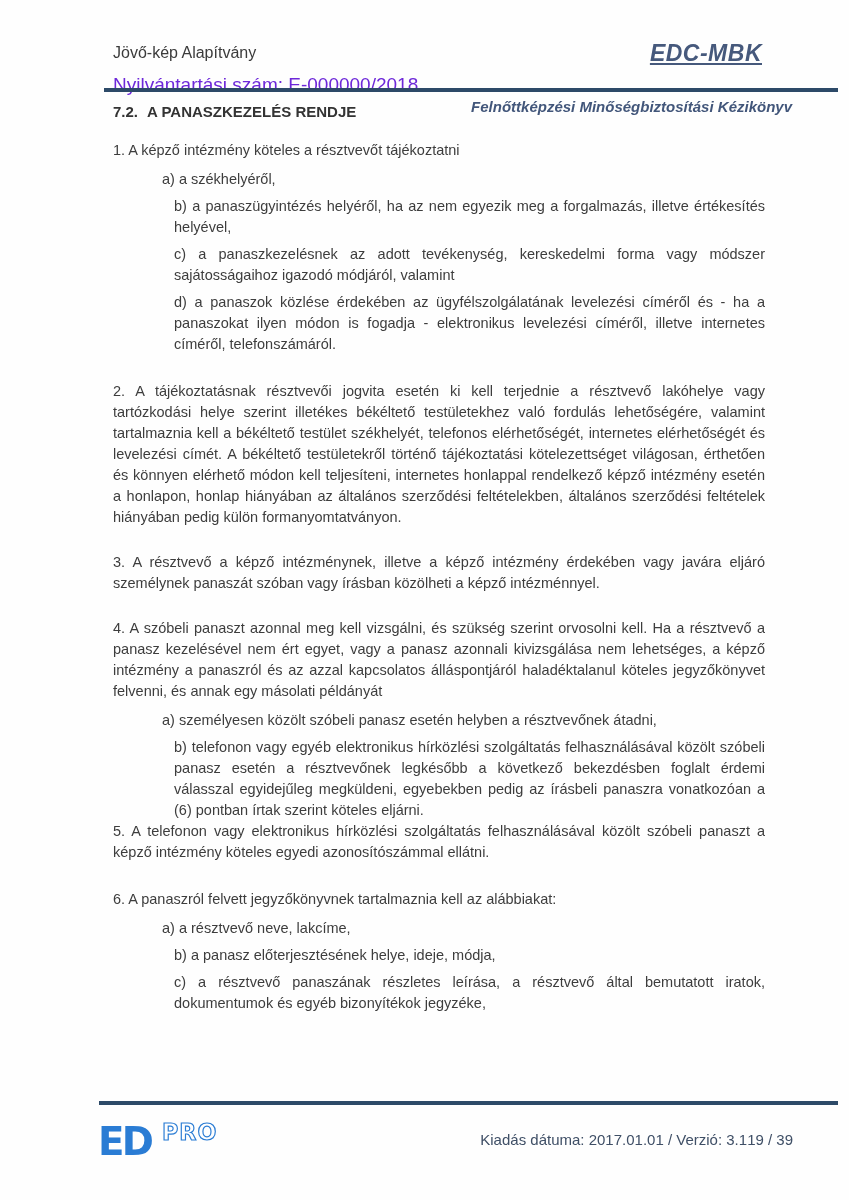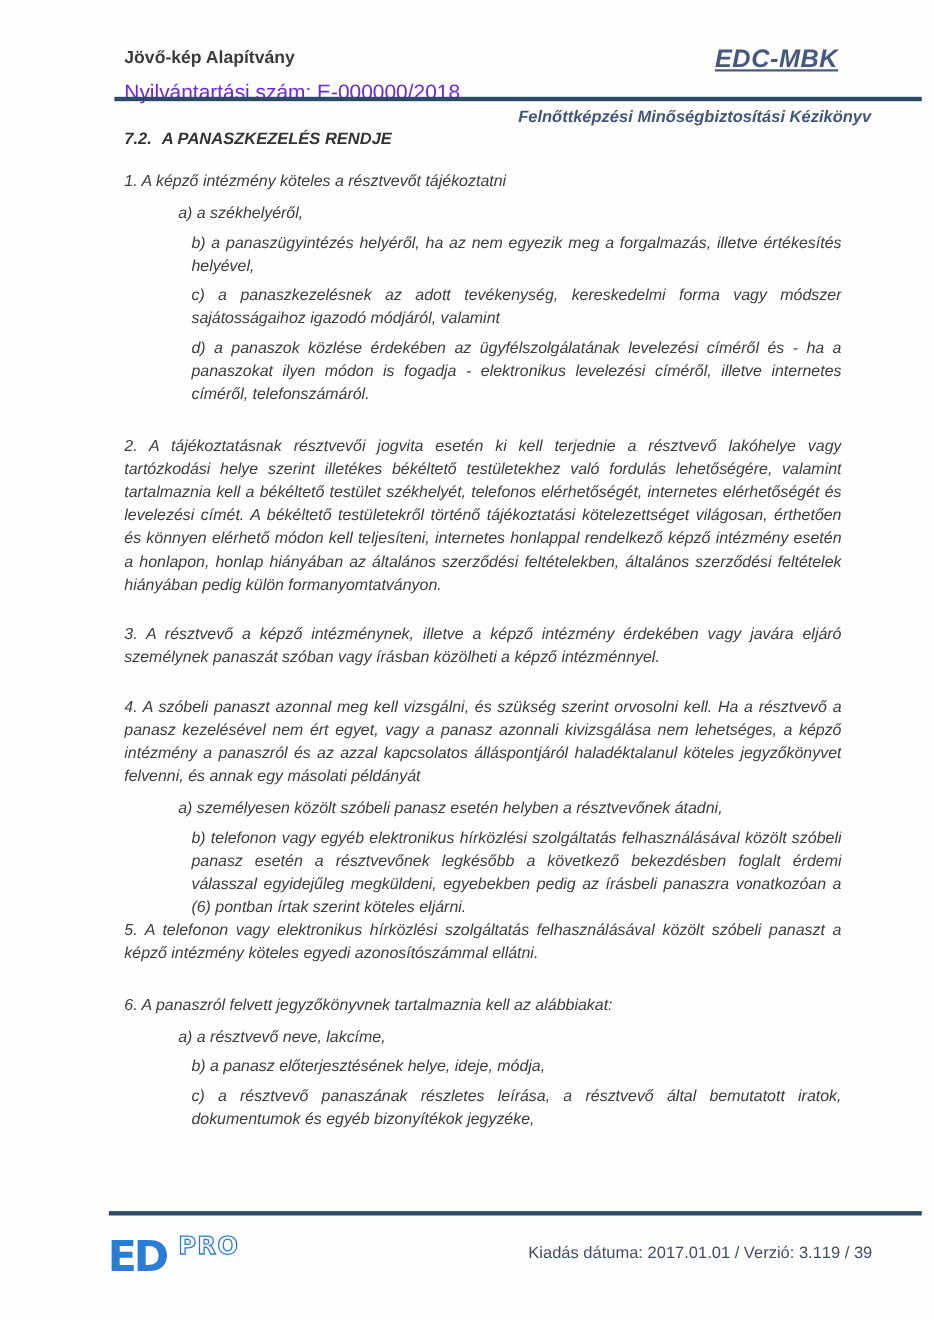--- a/index.html
+++ b/index.html
@@ -9,21 +9,21 @@
     height: 1200px;
     background: #fefefe;
     font-family: "Liberation Sans", sans-serif;
     color: #3d3d3d;
     overflow: hidden;
   }
 
   
   .org-name {
     position: absolute; left: 113px; top: 44px;
-    font-size: 16px; font-weight: bold; color: #3b3b3b;
+    font-size: 16px; font-weight: normal; color: #3b3b3b;
   }
   .reg-number {
     position: absolute; left: 113px; top: 74px;
     font-size: 19px; color: #6d28d9;
   }
   .doc-code {
     position: absolute; right: 87px; top: 40px;
     font-size: 23px; font-weight: bold; font-style: italic;
     color: #46597c; letter-spacing: 0.5px; text-decoration: underline;
   }
@@ -32,22 +32,22 @@
     width: 734px; height: 3.5px; background: #2d4a68;
   }
   .manual-title {
     position: absolute; right: 57px; top: 98px;
     font-size: 15px; font-weight: bold; font-style: italic;
     color: #42567a;
   }
 
   
   .content {
-    position: absolute; left: 113px; top: 118px;
-    width: 652px; height: 975px; overflow: hidden; font-style: italic;
+    position: absolute; left: 113px; top: 103px;
+    width: 652px; height: 975px; overflow: hidden;
   }
   .section-title {
     font-size: 15px; font-weight: bold; color: #333333;
     margin: 0 0 20px 0;
   }
   .section-title .sec-label { margin-left: 9px; }
 
   .para { font-size: 14.5px; line-height: 21px; text-align: justify; }
   .para p { margin: 0; }
   .pb2 { margin-top: 26px; }

